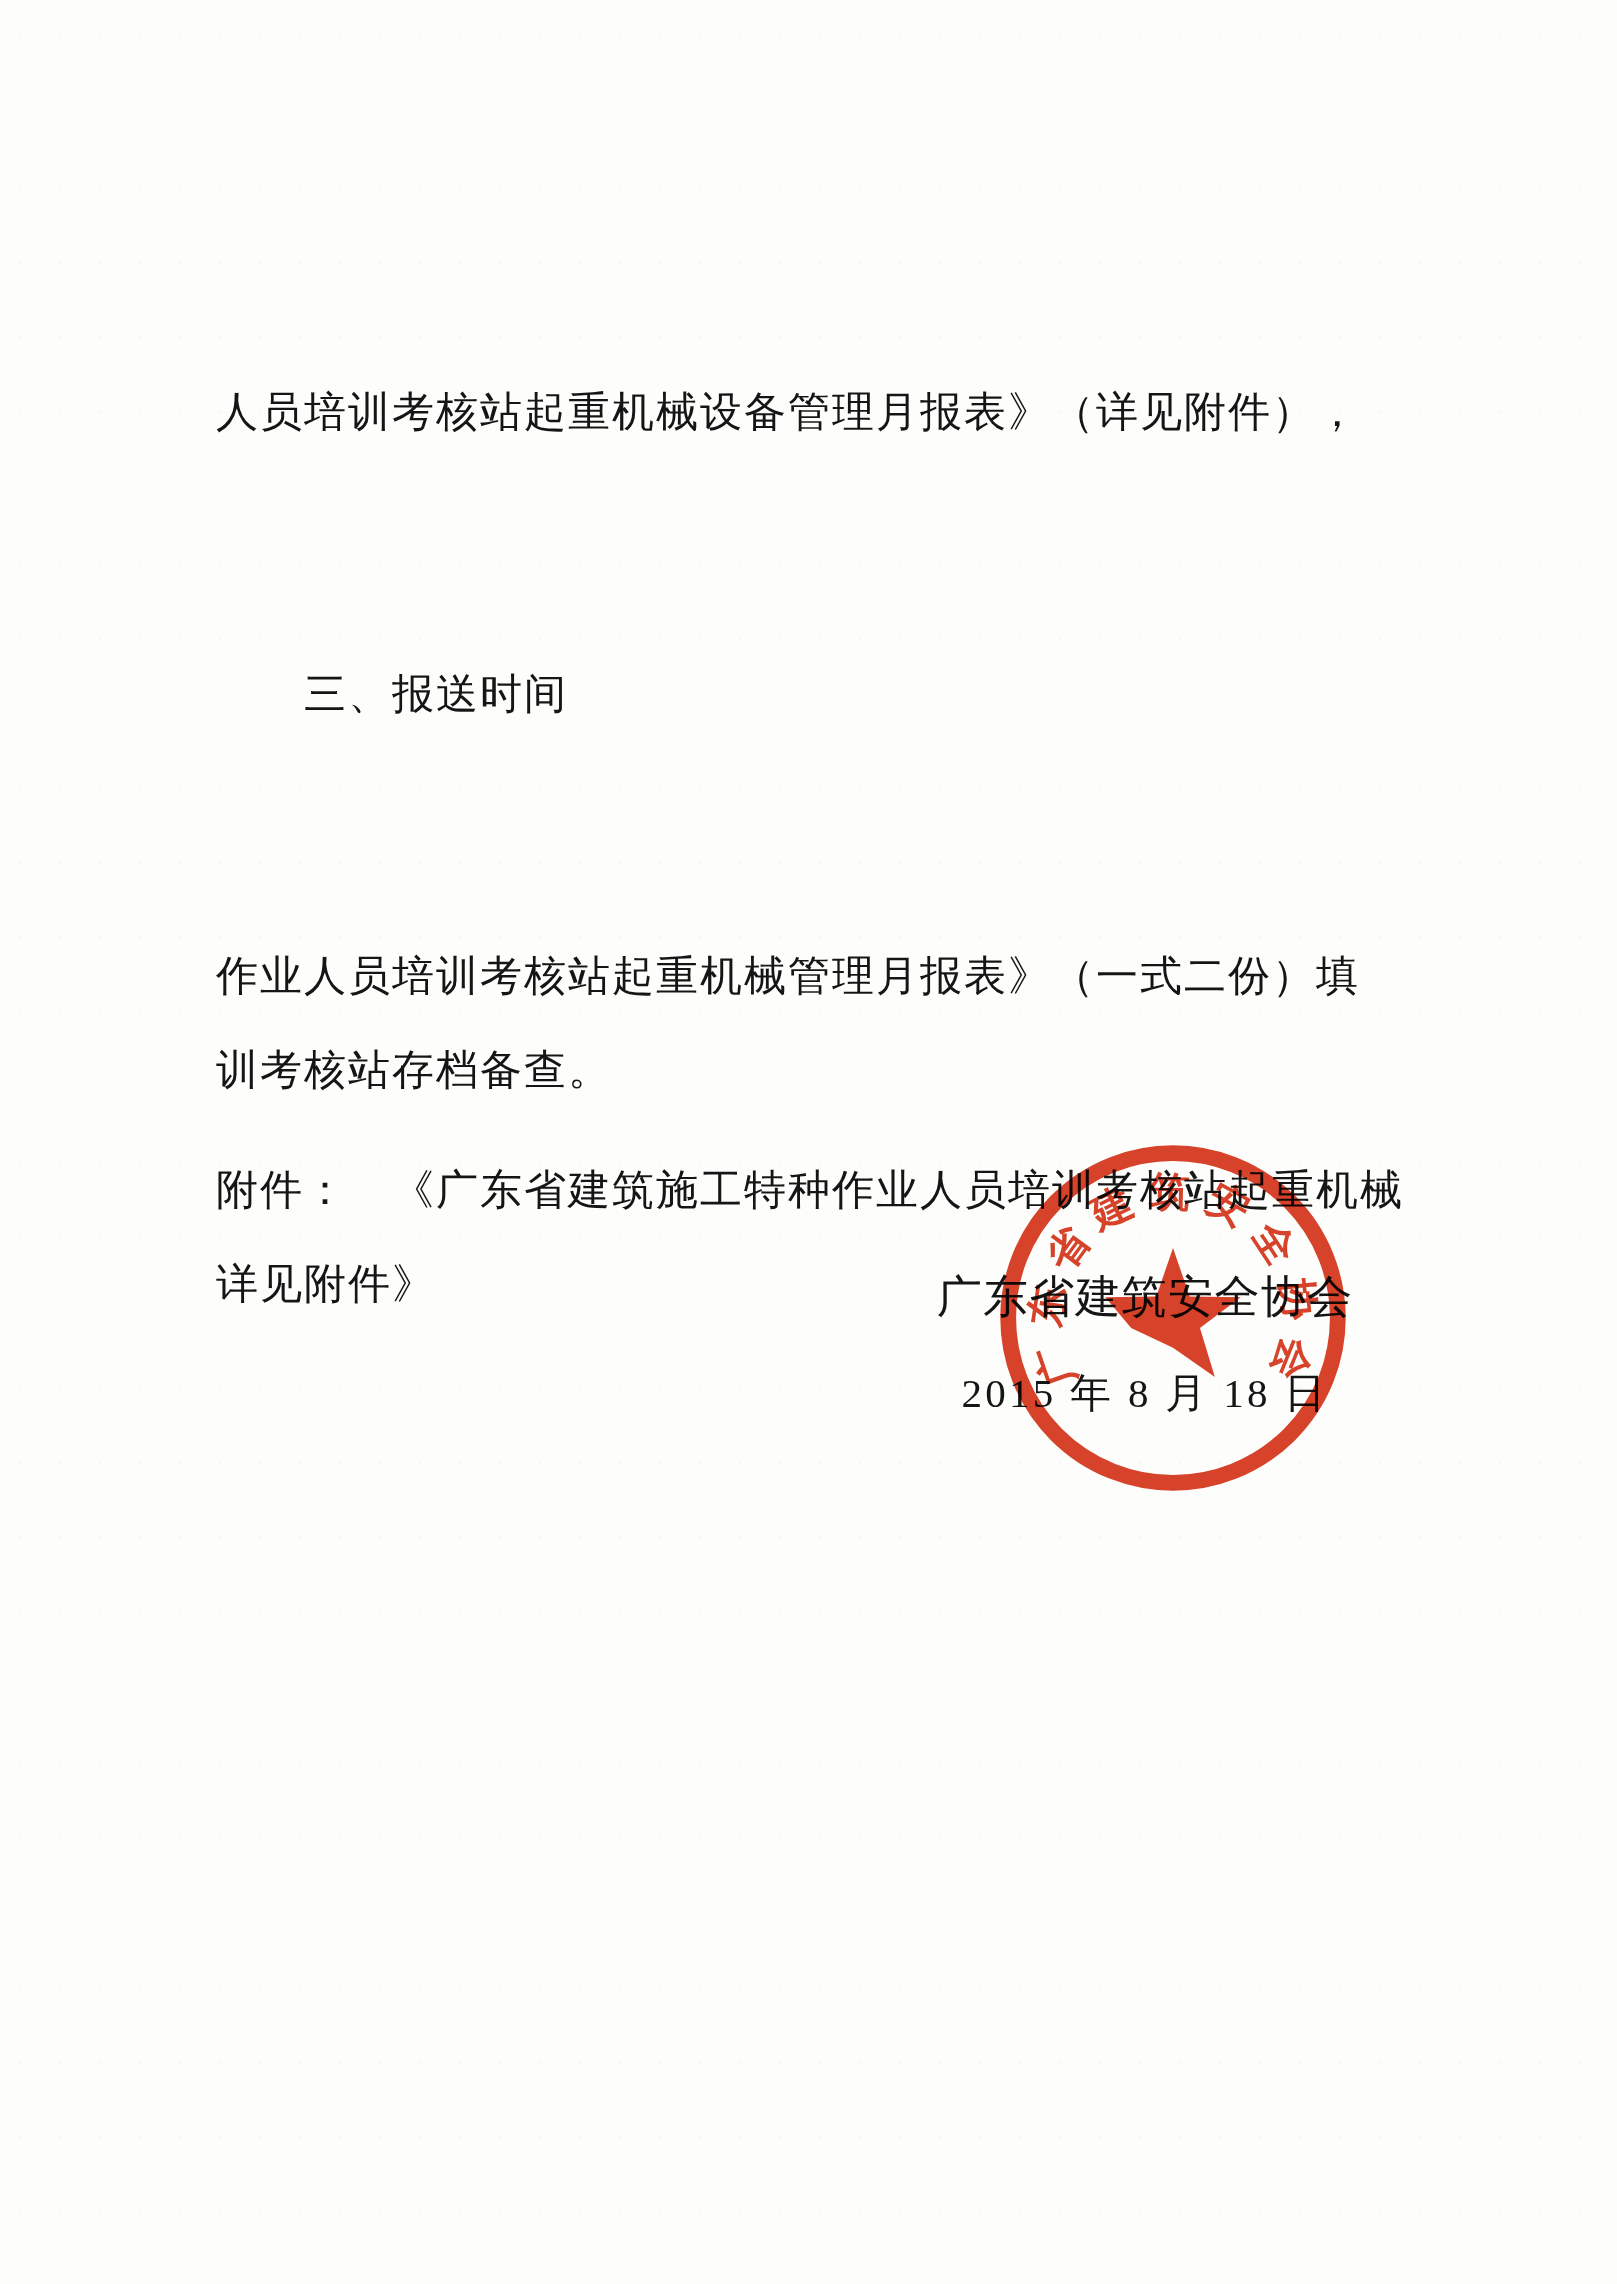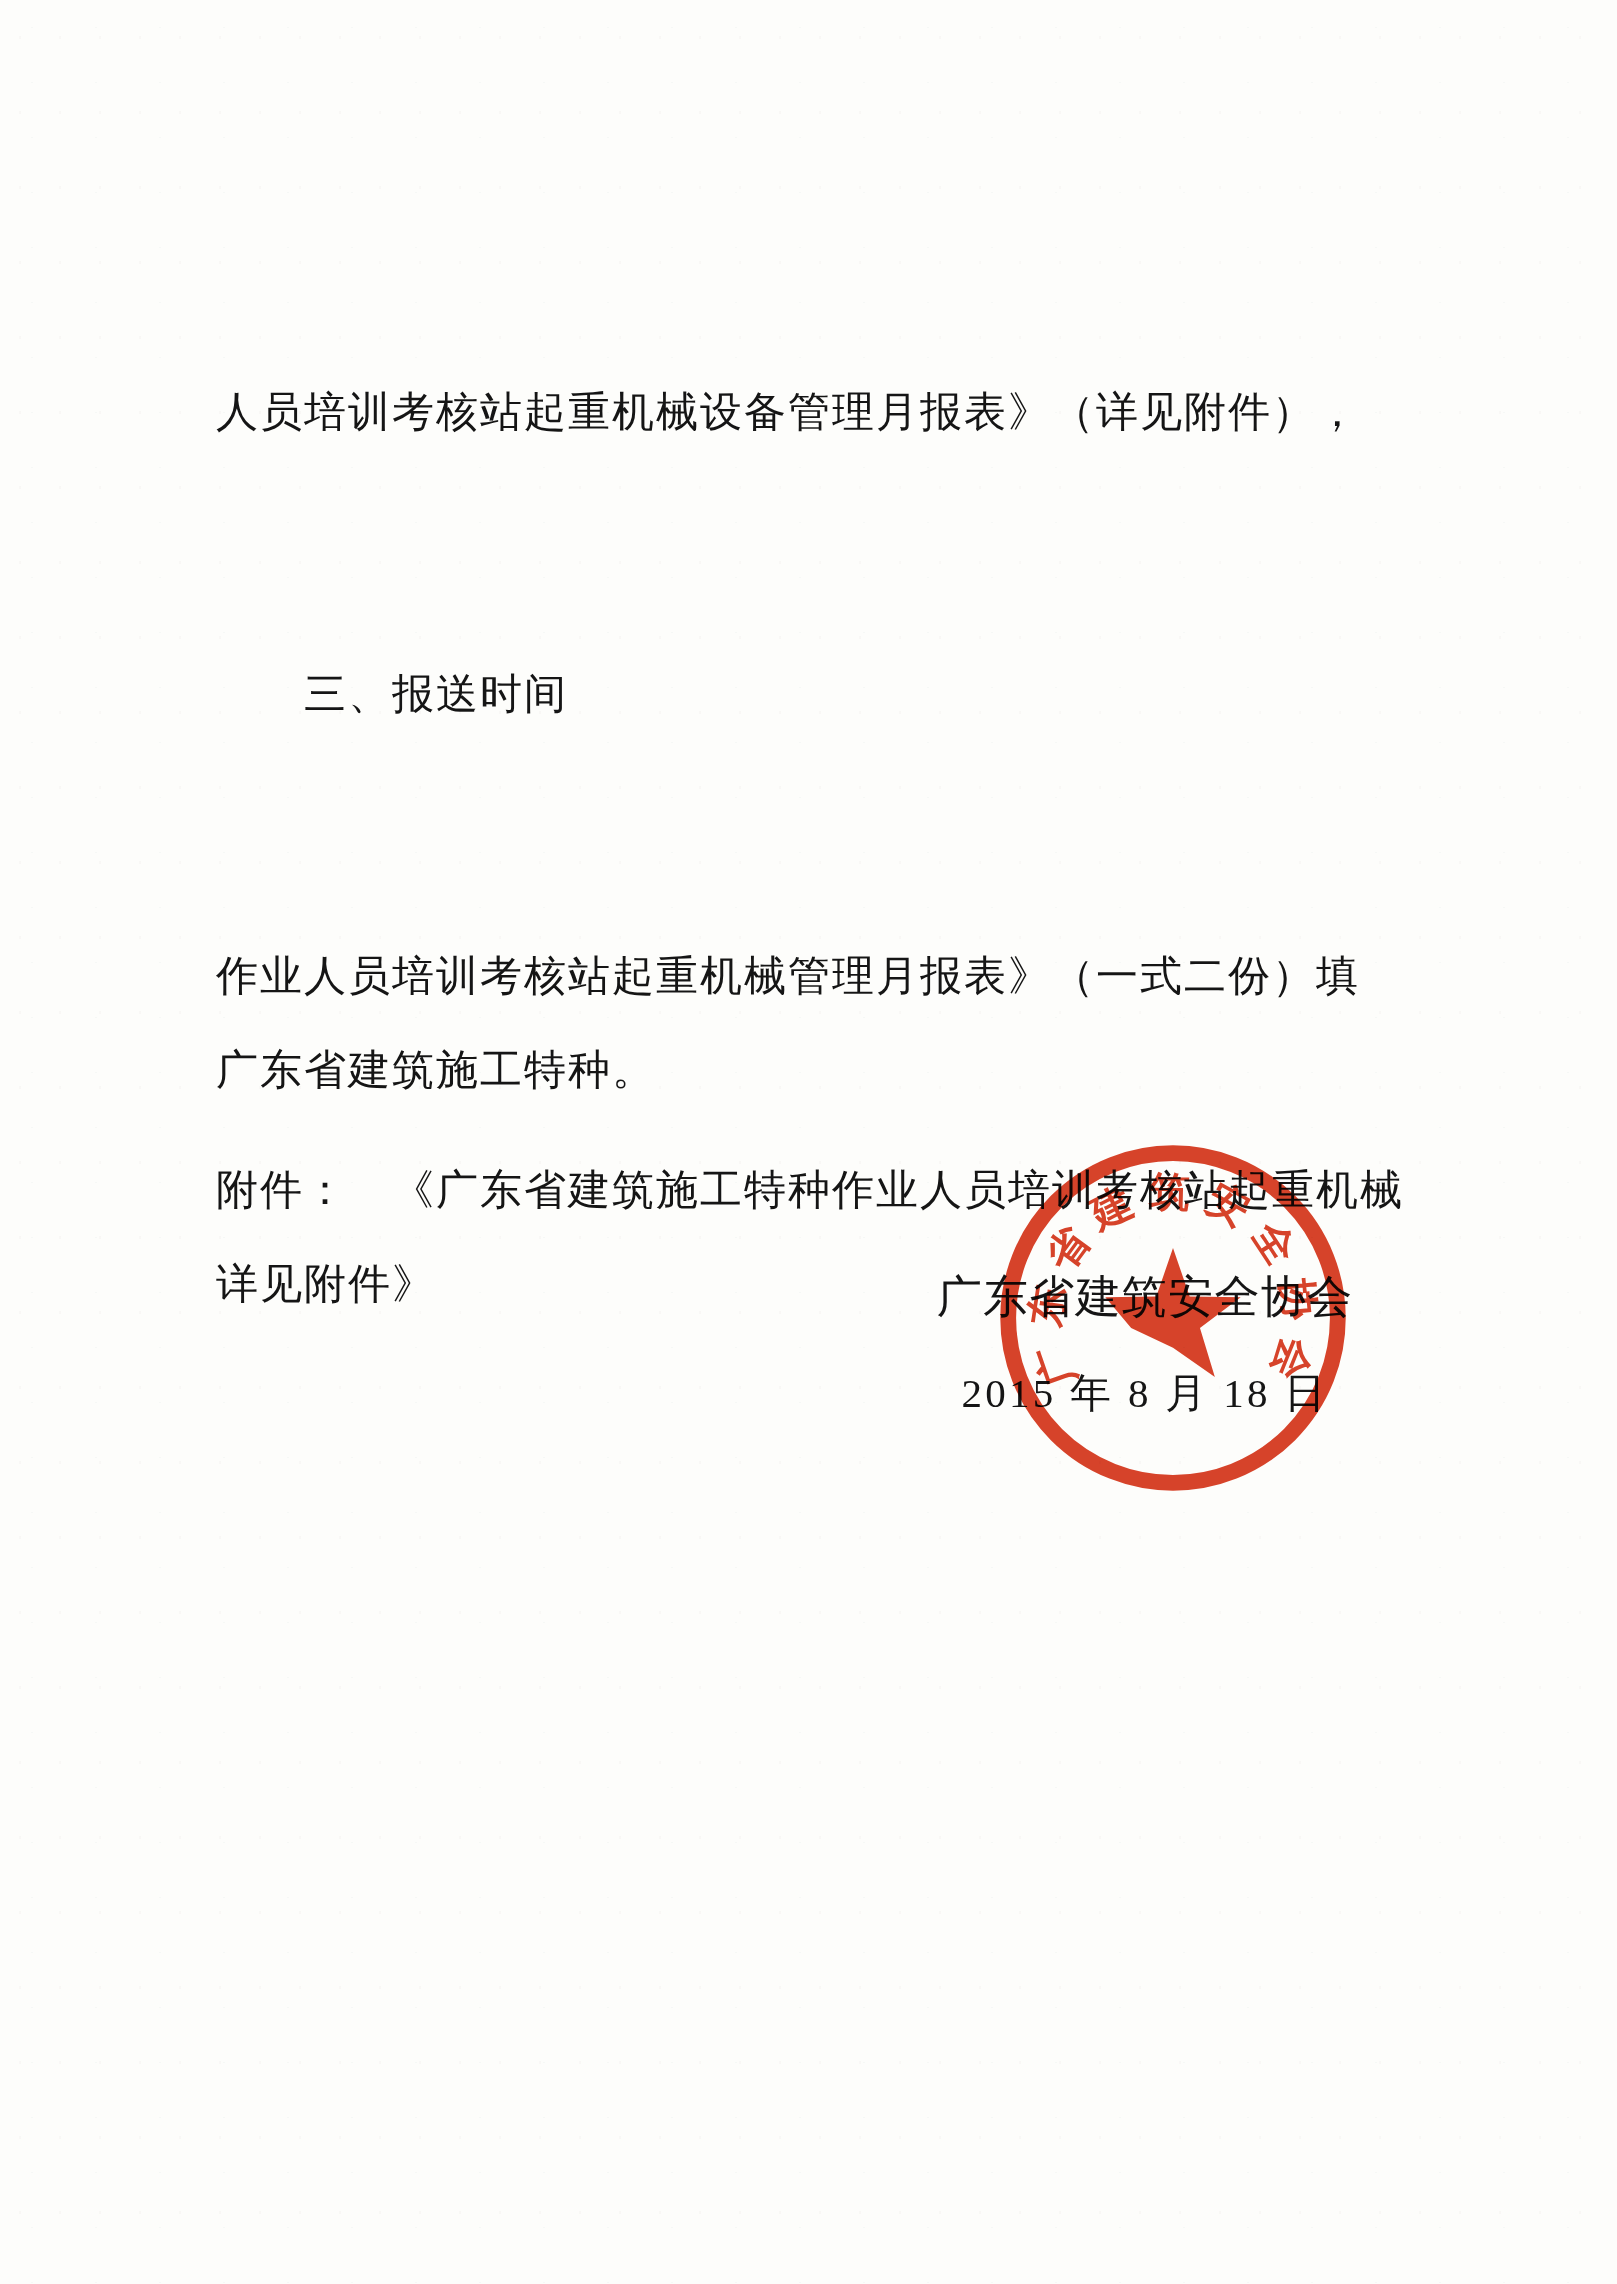--- a/index.html
+++ b/index.html
@@ -52,21 +52,21 @@
   }
 </style>
 </head>
 <body>
 
 <div class="page">
 
   <div class="flow flow1">
     <div><div class="line">人员培训考核站起重机械设备管理月报表》（详见附件），</div></div>
     <div class="line heading">　　三、报送时间</div>
-    <div><div class="line">作业人员培训考核站起重机械管理月报表》（一式二份）填</div><div class="line">广东省建筑施工特种。</div></div>
+    <div><div class="line">作业人员培训考核站起重机械管理月报表》（一式二份）填</div><div class="line">训考核站存档备查。</div></div>
   </div>
 
   <div class="flow attach">
     <div><div class="line">附件：　《广东省建筑施工特种作业人员培训考核站起重机械</div><div class="line">详见附件》</div></div>
   </div>
 
   <div class="sig-line sig-org">广东省建筑安全协会</div>
   <div class="sig-line sig-date">2015 年 8 月 18 日</div>
 
   <svg class="stamp" viewBox="0 0 540 540" xmlns="http://www.w3.org/2000/svg">

